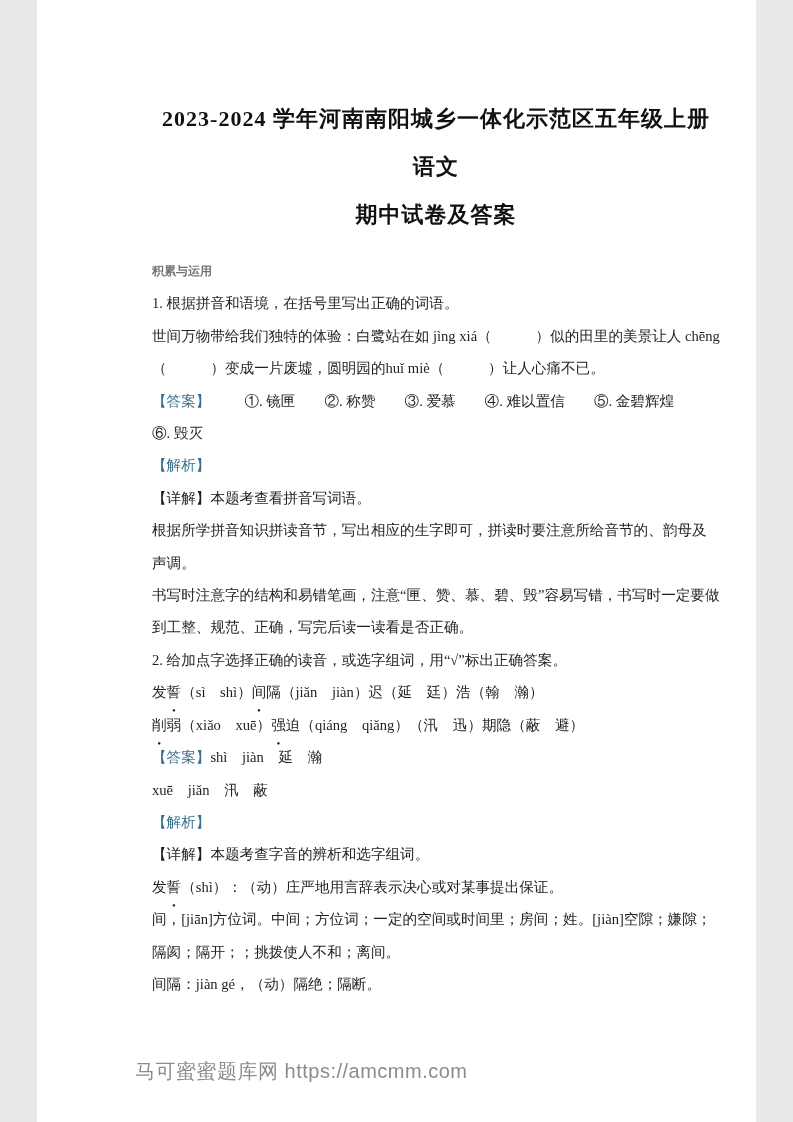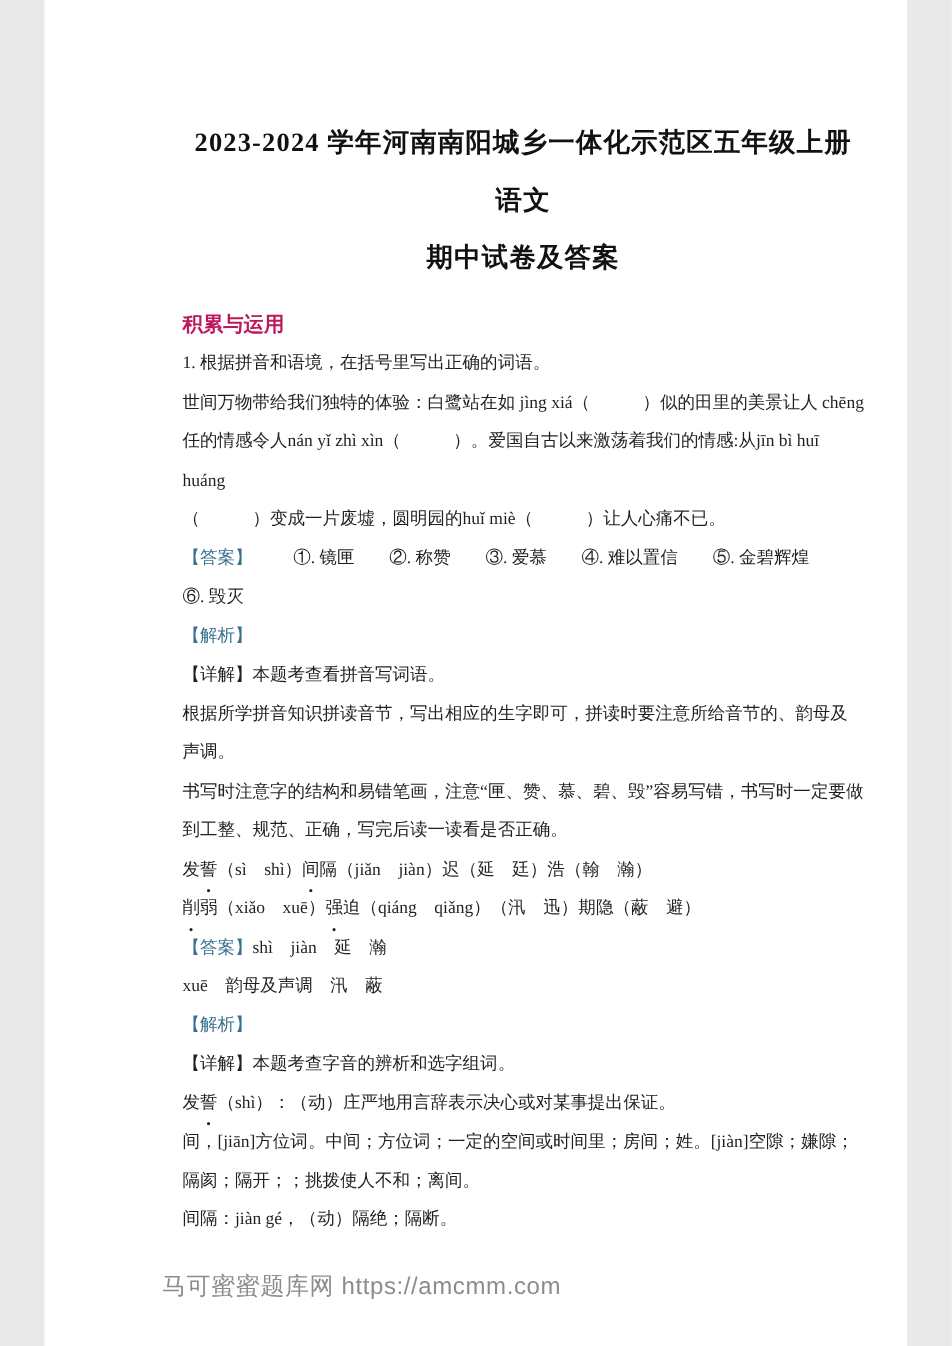--- a/index.html
+++ b/index.html
@@ -24,23 +24,23 @@
     font-weight:bold;
     font-size:22px;
     line-height:48px;
     letter-spacing:1px;
     color:#111;
   }
   .section-heading{
     margin-top:16px;
     font-family:"Liberation Sans","DejaVu Sans",sans-serif;
     font-weight:bold;
-    font-size:17px;
+    font-size:12px;
     line-height:32.4px;
-    color:#be185d;
+    color:#737373;
   }
   .line{
     margin:0;
     font-size:14.6px;
     line-height:32.4px;
     white-space:pre-wrap;
   }
   .ans-label{color:var(--answer-label,#38718F);}
   .ans-row{display:flex;align-items:baseline;}
   .ans-row .ans-label{margin-right:34px;}
@@ -80,57 +80,57 @@
 
     <div class="doc-title">
       <div>2023-2024 学年河南南阳城乡一体化示范区五年级上册语文</div>
       <div>期中试卷及答案</div>
     </div>
 
     <div class="section-heading">积累与运用</div>
 
     <p class="line">1. 根据拼音和语境，在括号里写出正确的词语。</p>
     <p class="line">世间万物带给我们独特的体验：白鹭站在如 jìng xiá（　　　）似的田里的美景让人 chēng</p>
-    <p class="line">任的情感令人nán yǐ zhì xìn（　　　）。爱国自古以来激荡着我们的情感:从jīn bì huī huáng</p>
     <p class="line">（　　　）变成一片废墟，圆明园的huǐ miè（　　　）让人心痛不已。</p>
 
     <p class="line ans-row">
       <span class="ans-label">【答案】</span>
       <span class="ans-item">①. 镜匣</span>
       <span class="ans-item">②. 称赞</span>
       <span class="ans-item">③. 爱慕</span>
       <span class="ans-item">④. 难以置信</span>
       <span class="ans-item">⑤. 金碧辉煌</span>
     </p>
     <p class="line">⑥. 毁灭</p>
 
     <p class="line"><span class="ans-label">【解析】</span></p>
 
     <p class="line">【详解】本题考查看拼音写词语。</p>
     <p class="line">根据所学拼音知识拼读音节，写出相应的生字即可，拼读时要注意所给音节的、韵母及声调。</p>
     <p class="line">书写时注意字的结构和易错笔画，注意“匣、赞、慕、碧、毁”容易写错，书写时一定要做</p>
     <p class="line">到工整、规范、正确，写完后读一读看是否正确。</p>
 
+    <p class="line">2. 给加点字选择正确的读音，或选字组词，用“√”标出正确答案。</p>
 
     <p class="line opt-row">
       <span class="opt"><span>发</span><span class="em-dot">誓</span><span>（sì　shì）</span></span>
       <span class="opt"><span></span><span class="em-dot">间</span><span>隔（jiǎn　jiàn）</span></span>
       <span class="opt"><span>迟（延　廷）</span></span>
       <span class="opt"><span>浩（翰　瀚）</span></span>
     </p>
 
     <p class="line opt-row">
       <span class="opt"><span></span><span class="em-dot">削</span><span>弱（xiǎo　xuē）</span></span>
       <span class="opt"><span></span><span class="em-dot">强</span><span>迫（qiáng　qiǎng）</span></span>
       <span class="opt"><span>（汛　迅）期</span></span>
       <span class="opt"><span>隐（蔽　避）</span></span>
     </p>
 
     <p class="line"><span class="ans-label">【答案】</span><span>shì　jiàn　延　瀚</span></p>
-    <p class="line">xuē　韵母及声调　汛　蔽</p>
+    <p class="line">xuē　jiǎn　汛　蔽</p>
 
     <p class="line"><span class="ans-label">【解析】</span></p>
 
     <p class="line">【详解】本题考查字音的辨析和选字组词。</p>
 
     <p class="line"><span>发</span><span class="em-dot">誓</span><span>（shì）：（动）庄严地用言辞表示决心或对某事提出保证。</span></p>
 
     <p class="line">间，[jiān]方位词。中间；方位词；一定的空间或时间里；房间；姓。[jiàn]空隙；嫌隙；</p>
     <p class="line">隔阂；隔开；；挑拨使人不和；离间。</p>
     <p class="line">间隔：jiàn gé，（动）隔绝；隔断。</p>

